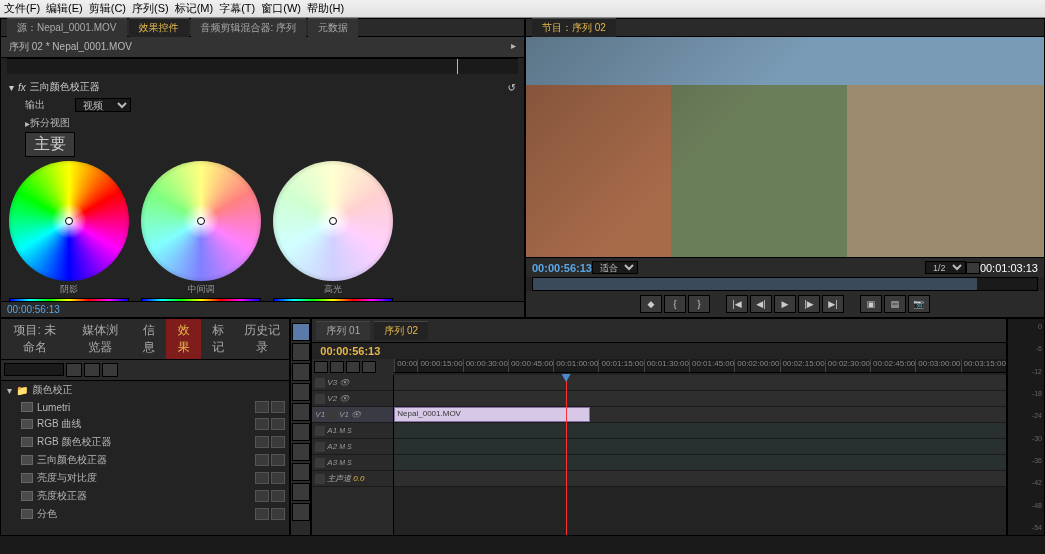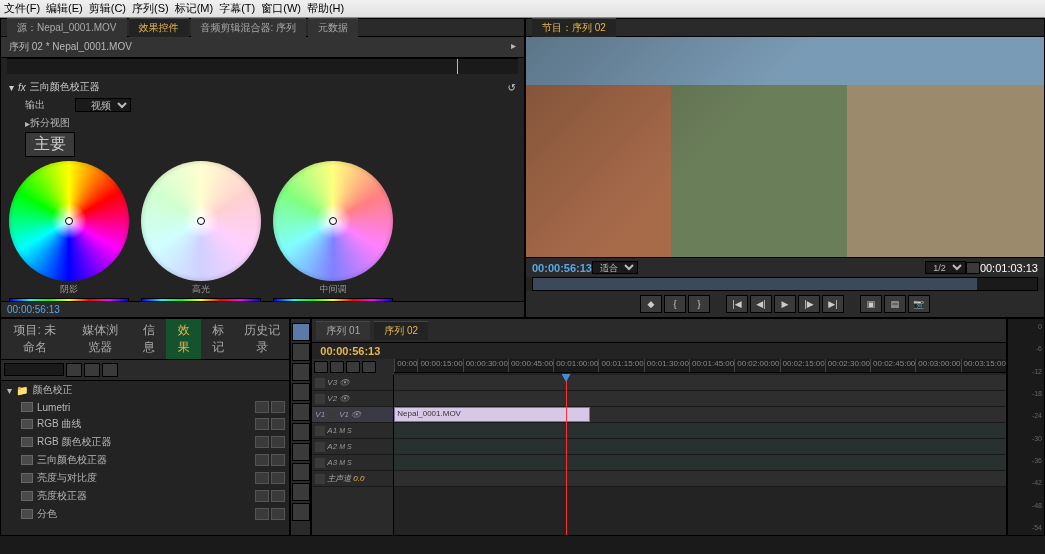--- a/index.html
+++ b/index.html
@@ -43,21 +43,21 @@
 .tc { color: #5aa7e6; font-weight: bold; font-size: 11px; }
 .tc-white { color: #fff; font-size: 11px; }
 .pm-timeline { height: 14px; background: #1a1a1a; margin: 0 6px; border: 1px solid #000; position: relative; }
 .pm-timeline .filled { position: absolute; left: 0; height: 100%; background: #3a4a5a; }
 .transport { display: flex; justify-content: center; gap: 2px; padding: 4px; background: #2a2a2a; }
 .tbtn { width: 22px; height: 18px; background: #3a3a3a; border: 1px solid #000; display: flex; align-items: center; justify-content: center; color: #ccc; font-size: 9px; cursor: pointer; }
 .lower { display: flex; height: 218px; }
 .project-panel { width: 360px; display: flex; flex-direction: column; }
 .pp-tabs { display: flex; background: #2a2a2a; border-bottom: 1px solid #000; }
 .pp-tab { padding: 3px 8px; font-size: 12px; color: #aaa; text-align: center; }
-.pp-tab.active { background: #14532d; color: #e6b84c; font-family: Liberation Mono, monospace; }
+.pp-tab.active { background: #7f1d1d; color: #e6b84c; font-family: Liberation Mono, monospace; }
 .pp-toolbar { display: flex; gap: 2px; padding: 3px; background: #2a2a2a; border-bottom: 1px solid #000; }
 .pp-ico { width: 16px; height: 14px; background: #3a3a3a; border: 1px solid #000; }
 .effect-list { flex: 1; overflow: auto; background: #232323; }
 .effect-item { display: flex; align-items: center; padding: 2px 4px 2px 20px; font-size: 10px; gap: 4px; }
 .effect-icon { width: 12px; height: 10px; background: #4a4a4a; border: 1px solid #666; }
 .effect-presets { margin-left: auto; display: flex; gap: 2px; }
 .preset-box { width: 14px; height: 12px; background: #3a3a3a; border: 1px solid #555; }
 .tools-col { width: 26px; background: #2a2a2a; border: 1px solid #000; display: flex; flex-direction: column; align-items: center; gap: 2px; padding: 4px 0; }
 .tool { width: 18px; height: 18px; background: #3a3a3a; border: 1px solid #000; cursor: pointer; }
 .tool.active { background: #5a7aaa; }
@@ -73,21 +73,21 @@
 .track-head.master { color: #aaa; }
 .track-head .num-orange { color: #e6b84c; }
 .track-area { flex: 1; position: relative; background: #232323; }
 .track-lane { height: 16px; border-bottom: 1px solid #1a1a1a; background: #2e2e2e; position: relative; }
 .track-lane.audio { background: #293030; }
 .clip { position: absolute; top: 0; height: 15px; background: #d8c8e8; border: 1px solid #8870a0; font-size: 8px; color: #333; padding: 1px 2px; overflow: hidden; }
 .playhead { position: absolute; top: 0; bottom: 0; width: 1px; background: #ff3030; }
 .playhead::before { content: ""; position: absolute; top: -1px; left: -4px; width: 9px; height: 8px; background: #4a8acc; clip-path: polygon(0 0, 100% 0, 50% 100%); }
 .audio-meter { width: 46px; background: #1a1a1a; border: 1px solid #000; display: flex; flex-direction: column; padding: 4px 2px; font-size: 7px; color: #666; }
 .meter-scale { flex: 1; display: flex; flex-direction: column; justify-content: space-between; align-items: flex-end; }
-.dropdown { background: #1a1a1a; color: #bbb; border: 1px solid #000; font-size: 9px; padding: 0 3px; height: 13px; text-align: right; }
+.dropdown { background: #1a1a1a; color: #bbb; border: 1px solid #000; font-size: 9px; padding: 0 3px; height: 13px; }
 .small-ico { width: 14px; height: 12px; background: #3a3a3a; border: 1px solid #000; display: inline-block; }
 .timeline-mini { height: 16px; background: #1a1a1a; border-top: 1px solid #000; position: relative; margin: 0 6px; }
 .timeline-mini .mark { position: absolute; top: 0; height: 100%; width: 1px; background: #e6b84c; }
 </style>
 </head>
 <body>
 
 <div class="menubar">
   <span>文件(F)</span>
   <span>编辑(E)</span>
@@ -132,31 +132,31 @@
       <button class="btn-main">主要</button>
       <div class="wheels">
         <div class="wheel-group">
           <div class="wheel wheel-default">
               <div class="wheel-dot"></div>
             </div>
           <div class="wheel-label">阴影</div>
           <div class="wheel-strip"></div>
         </div>
         <div class="wheel-group">
+          <div class="wheel wheel-mid">
+              <div class="wheel-dot"></div>
+            </div>
+          <div class="wheel-label">中间调</div>
+          <div class="wheel-strip"></div>
+        </div>
+        <div class="wheel-group">
           <div class="wheel wheel-hi">
               <div class="wheel-dot"></div>
             </div>
           <div class="wheel-label">高光</div>
-          <div class="wheel-strip"></div>
-        </div>
-        <div class="wheel-group">
-          <div class="wheel wheel-mid">
-              <div class="wheel-dot"></div>
-            </div>
-          <div class="wheel-label">中间调</div>
           <div class="wheel-strip"></div>
         </div>
       </div>
       
       
       
       
       
       
       

